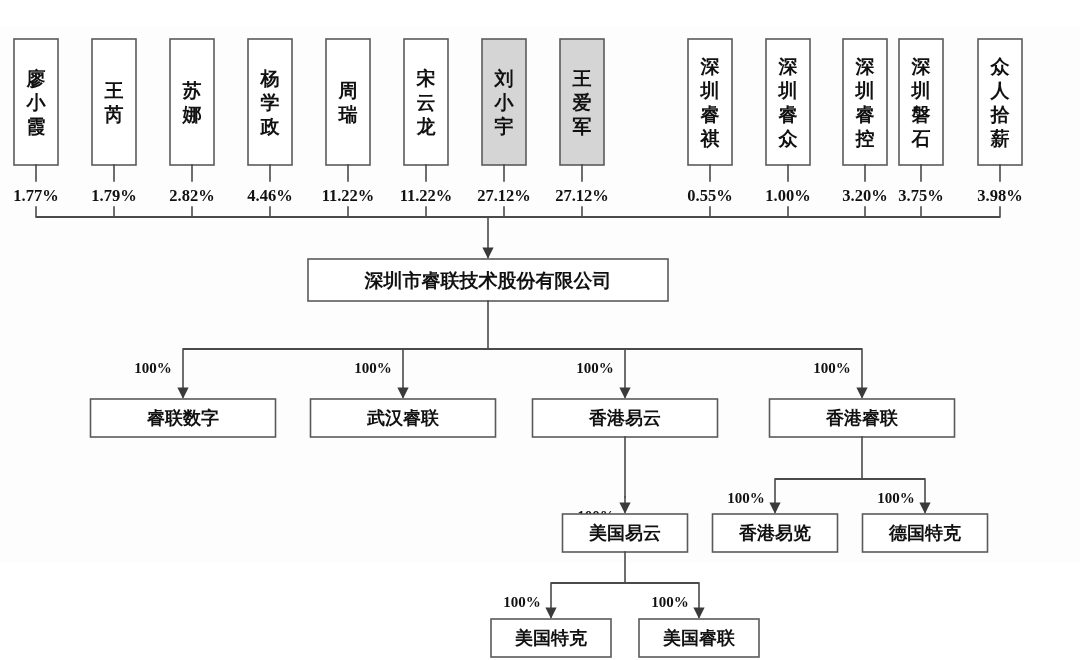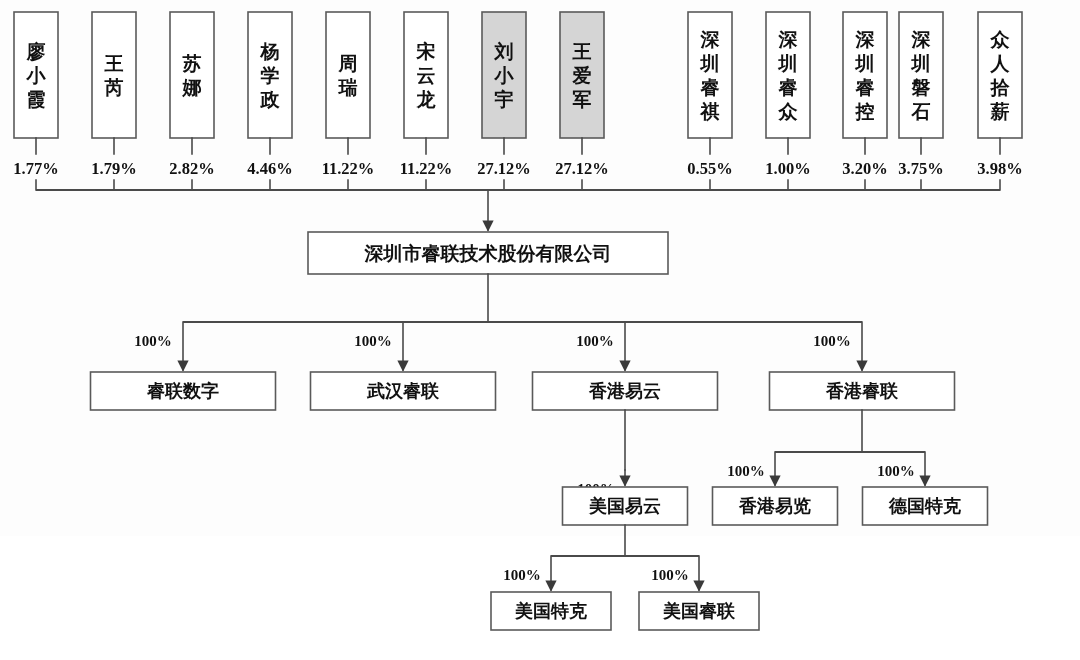--- a/index.html
+++ b/index.html
@@ -11,20 +11,21 @@
     width: 1080px;
     height: 660px;
     font-family: "Liberation Serif", "DejaVu Serif", serif;
     overflow: hidden;
   }
   #chart-root {
     position: relative;
     width: 1080px;
     height: 536px;
     background: #fdfdfd;
+    margin-top: 27px;
   }
   svg.diagram {
     display: block;
     width: 1080px;
     height: 660px;
   }
   
   .node-rect {
     fill: #ffffff;
     stroke: #5a5a5a;

